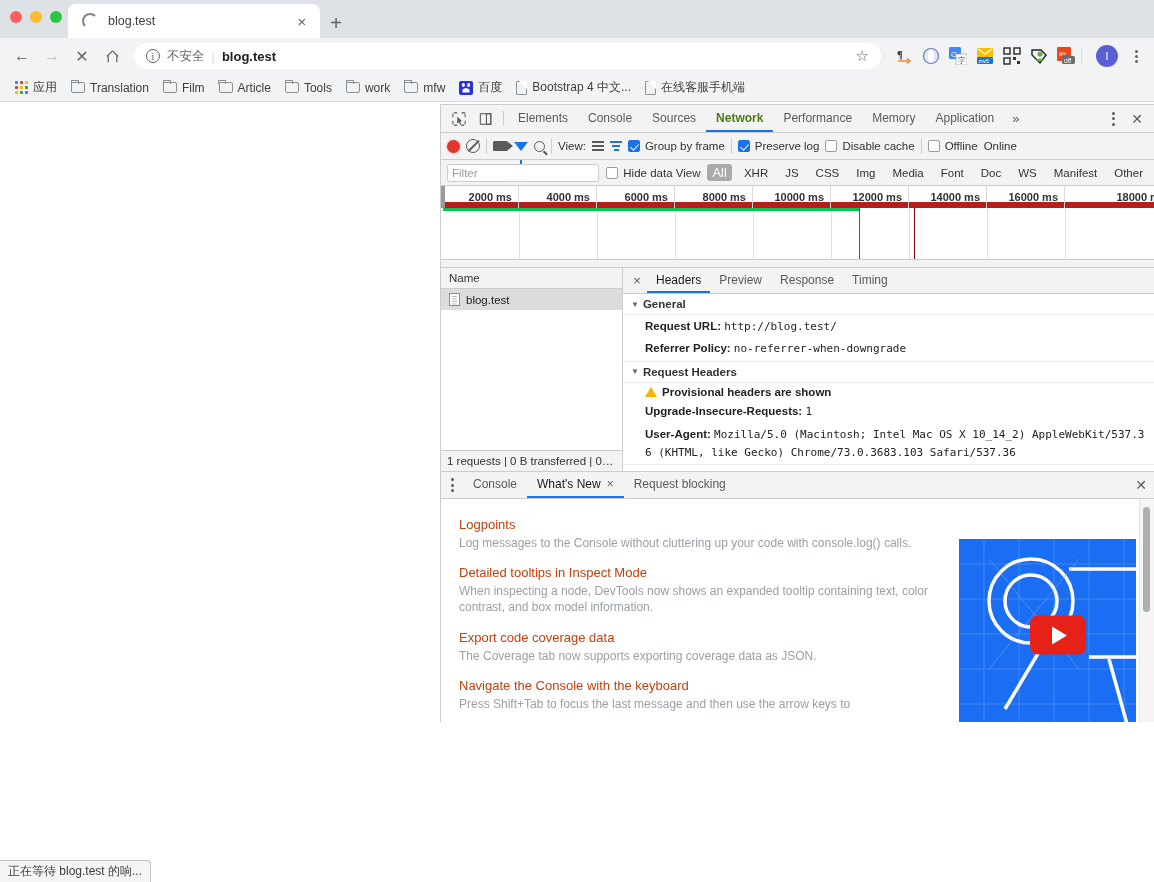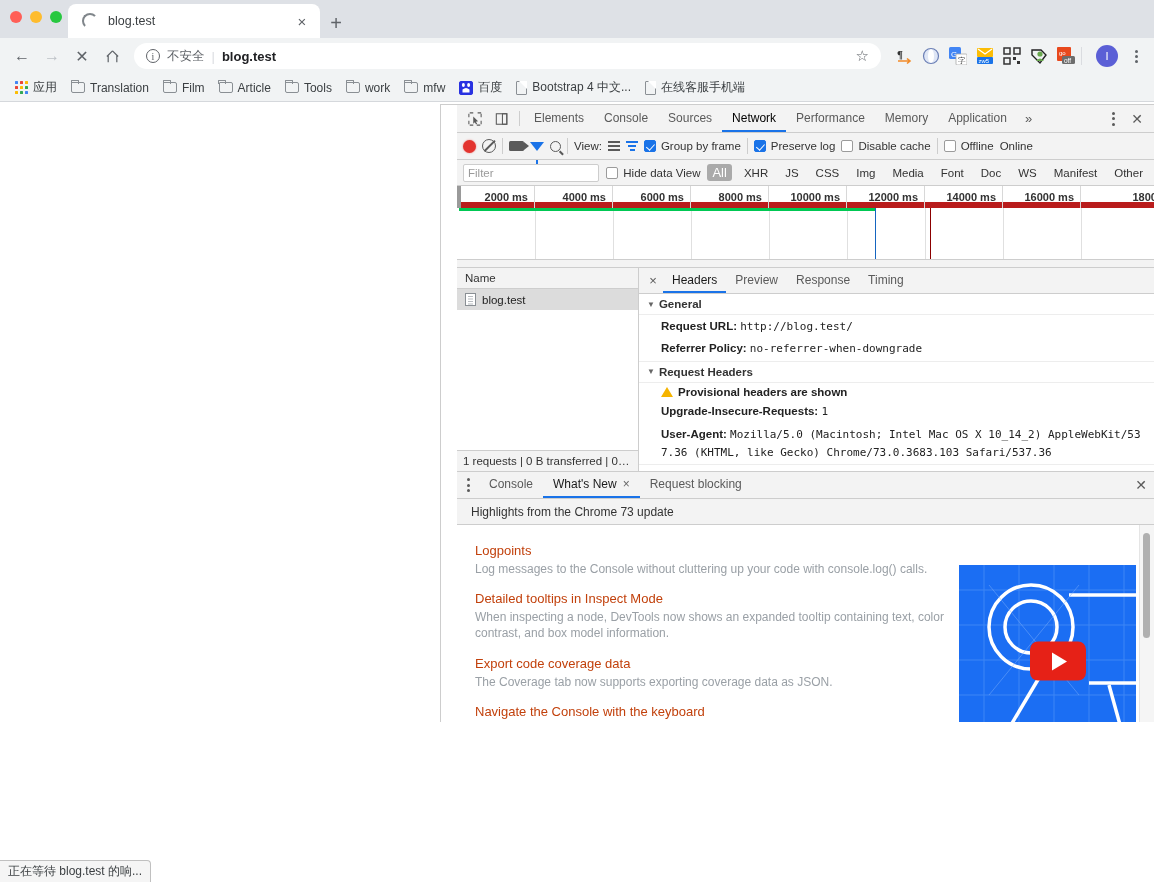--- a/index.html
+++ b/index.html
@@ -96,32 +96,32 @@
     width: 11px; height: 14px; border: 1.3px solid #8a8f94; border-radius: 1px; flex: none; position: relative;
   }
   .page-ico::after { content:''; position:absolute; right:-1px; top:-1px; border-width: 4px; border-style: solid;
      border-color: #fff #fff transparent transparent; }
   .baidu-ico { width: 14px; height: 14px; border-radius: 3px; background: #2319dc; position: relative; flex:none;}
 
   
   .devtools {
     position: absolute; left: 440px; top: 104px; width: 714px; height: 618px;
     background: #fff; border-left: 1px solid #cdcdcd; border-top: 1px solid #cdcdcd;
-    display: flex; flex-direction: column; padding-left: 16px;
+    display: flex; flex-direction: column;
   }
   .dt-tabbar {
     height: 28px; background: #f3f3f3; border-bottom: 1px solid #cdcdcd;
     display: flex; align-items: stretch; padding-left: 4px;
   }
   .dt-icobtn { width: 27px; display: flex; align-items: center; justify-content: center; color: #5a5a5a; }
   .dt-tab {
     padding: 0 10px; display: flex; align-items: center; font-size: 12px; color: #5a5a5a;
     border-bottom: 2px solid transparent; white-space: nowrap;
   }
-  .dt-tab.active { color: #000000; border-bottom-color: #1a73e8; }
+  .dt-tab.active { color: #4d7c0f; border-bottom-color: #1a73e8; font-weight: bold; }
   .dt-more { padding: 0 8px; display:flex; align-items:center; color:#5a5a5a; font-size: 13px;}
   .dt-right { margin-left: auto; display: flex; align-items: center; padding-right: 6px; gap: 2px; }
   .dt-kebab { width: 22px; display: flex; flex-direction: column; align-items: center; gap: 2.5px; }
   .dt-kebab i { width: 3px; height: 3px; border-radius: 50%; background: #5a5a5a; display:block; }
   .dt-close { width: 22px; text-align: center; font-size: 14px; color: #5a5a5a; }
   .dt-vsep { width:1px; background:#cdcdcd; margin: 6px 4px; }
 
   
   .nt-bar {
     height: 27px; background: #f3f3f3; border-bottom: 1px solid #cdcdcd;
@@ -580,21 +580,20 @@
       </div>
       <div class="dw-tab active">
         <span>What's New</span>
         <span class="dw-tabclose">×</span>
       </div>
       <div class="dw-tab">
         <span>Request blocking</span>
       </div>
       <div class="dw-close">✕</div>
     </div>
-    <div class="wn-head">Highlights from the Chrome 73 update</div>
     <div class="wn-body">
       <div class="wn-item">
         <div class="wn-title">Logpoints</div>
         <div class="wn-desc">Log messages to the Console without cluttering up your code with console.log() calls.</div>
       </div>
       <div class="wn-item">
         <div class="wn-title">Detailed tooltips in Inspect Mode</div>
         <div class="wn-desc">When inspecting a node, DevTools now shows an expanded tooltip containing text, color contrast, and box model information.</div>
       </div>
       <div class="wn-item">

